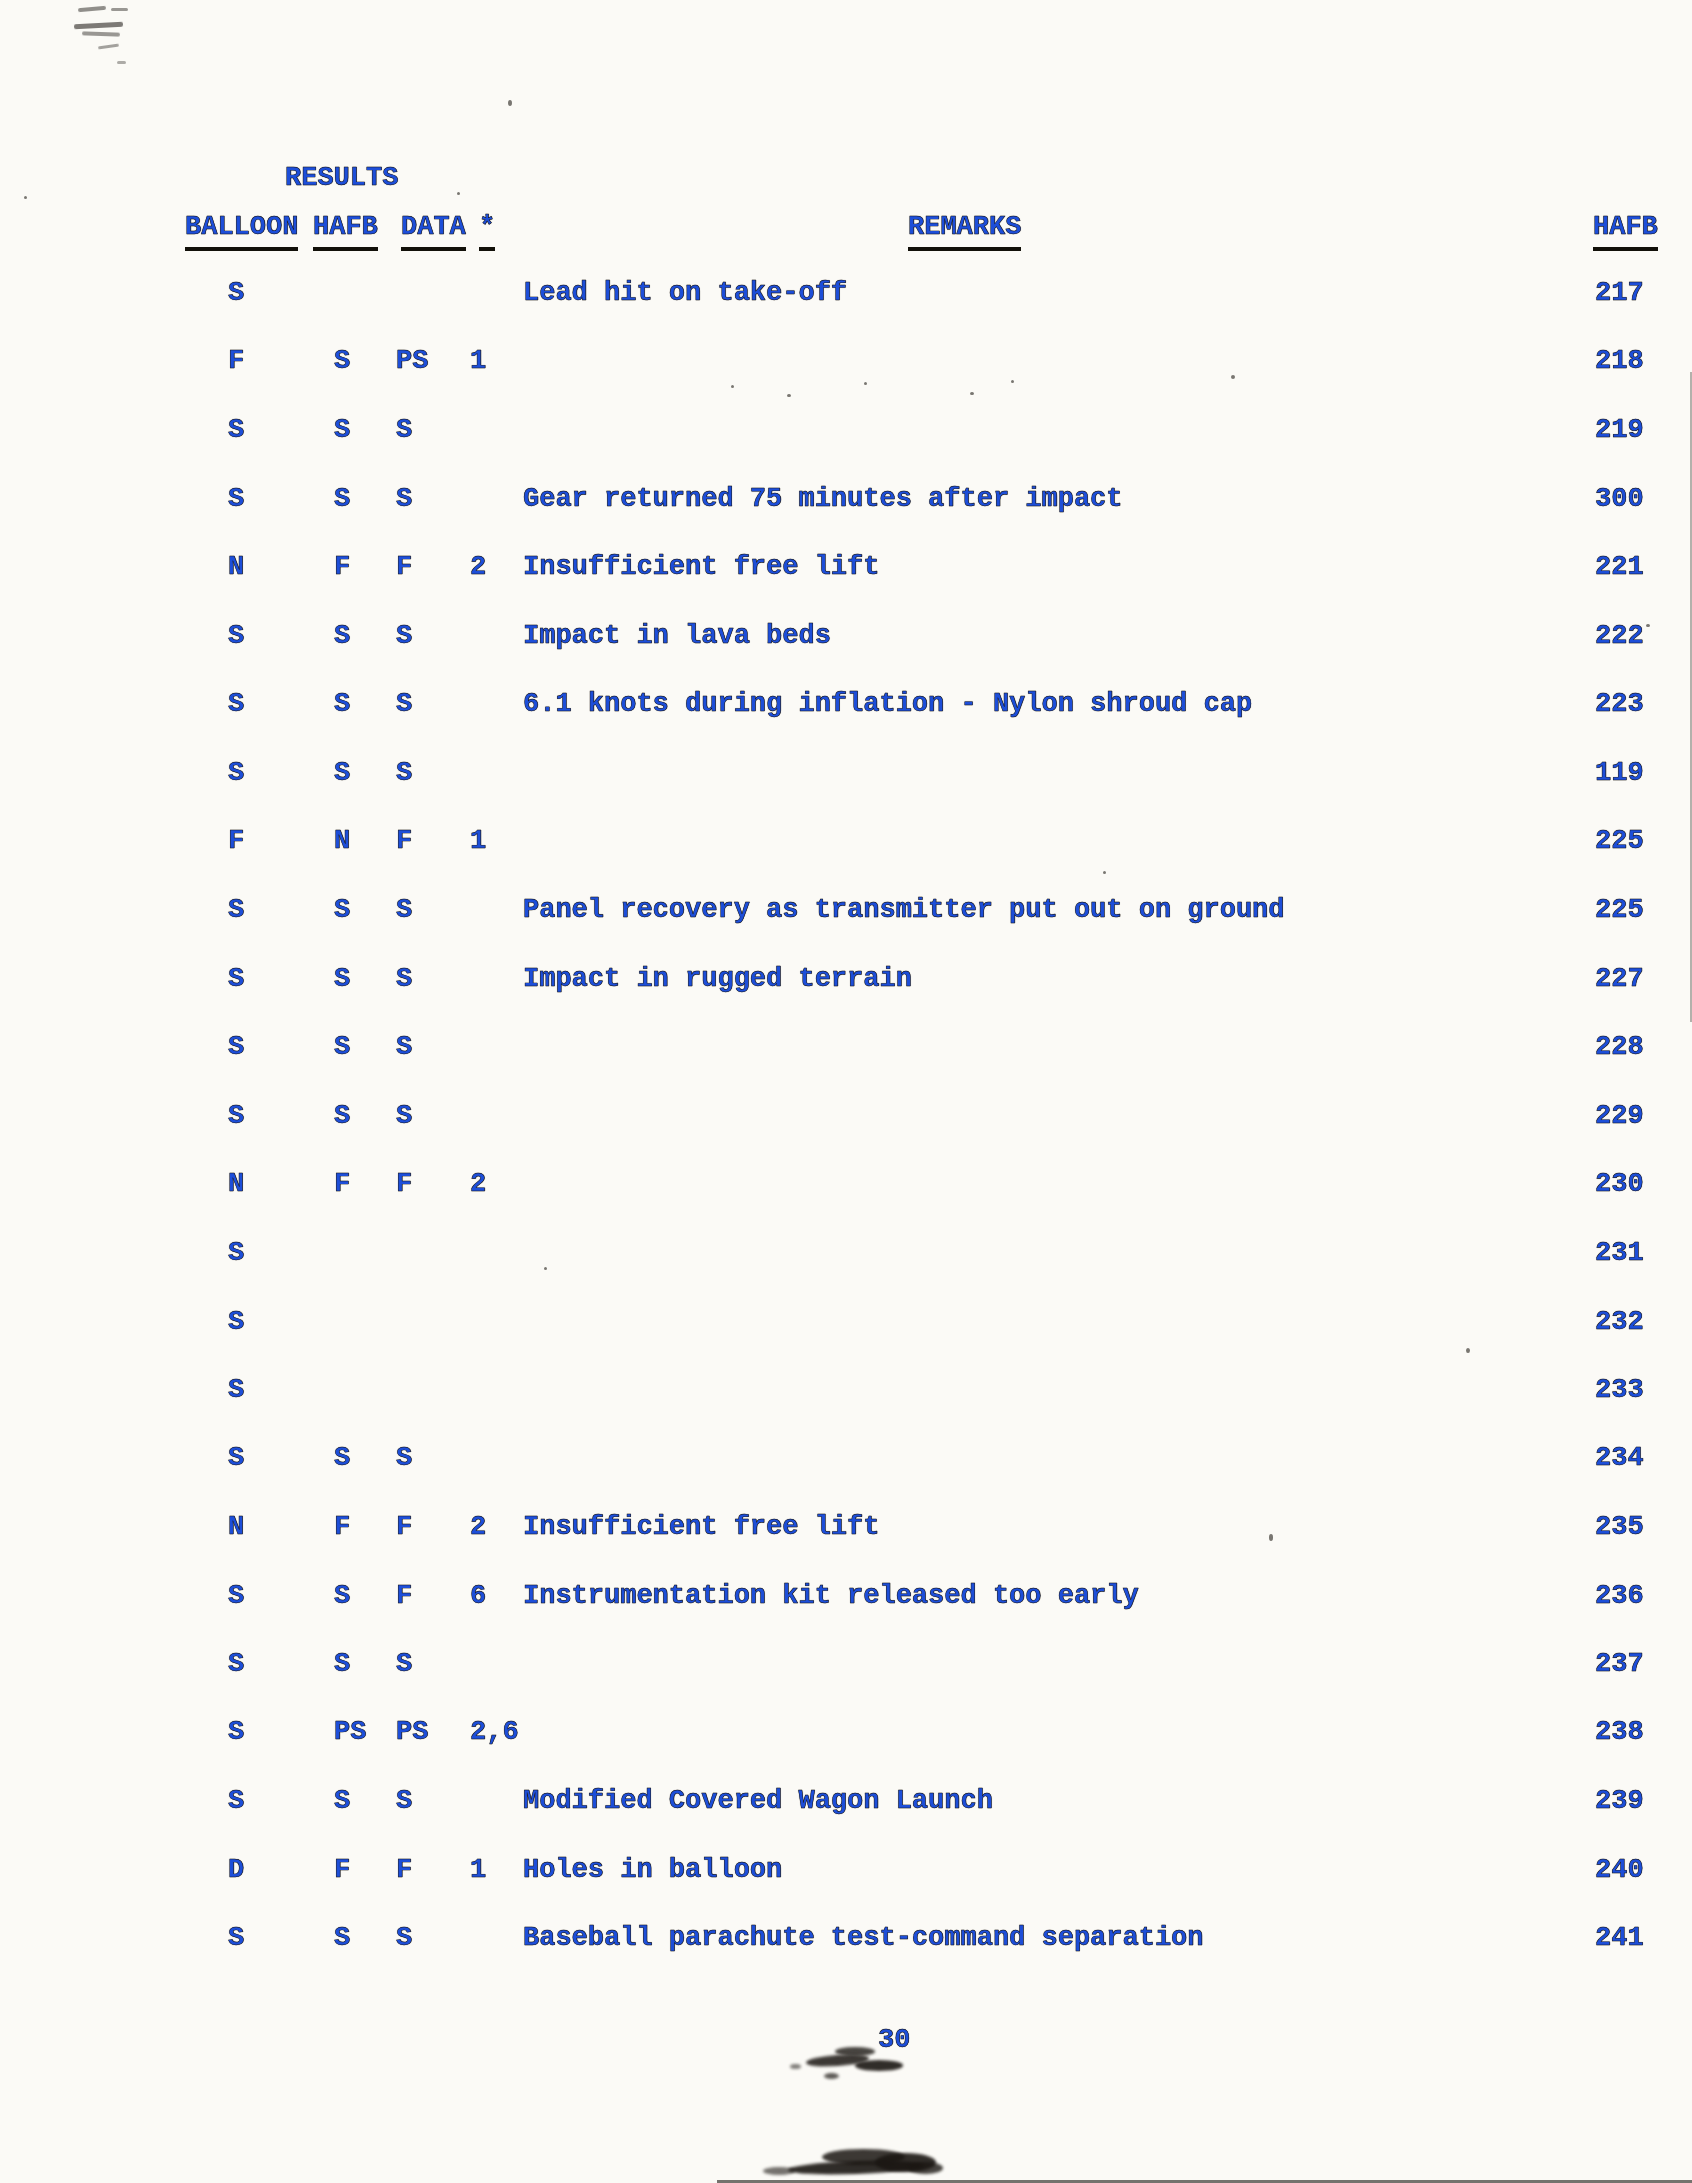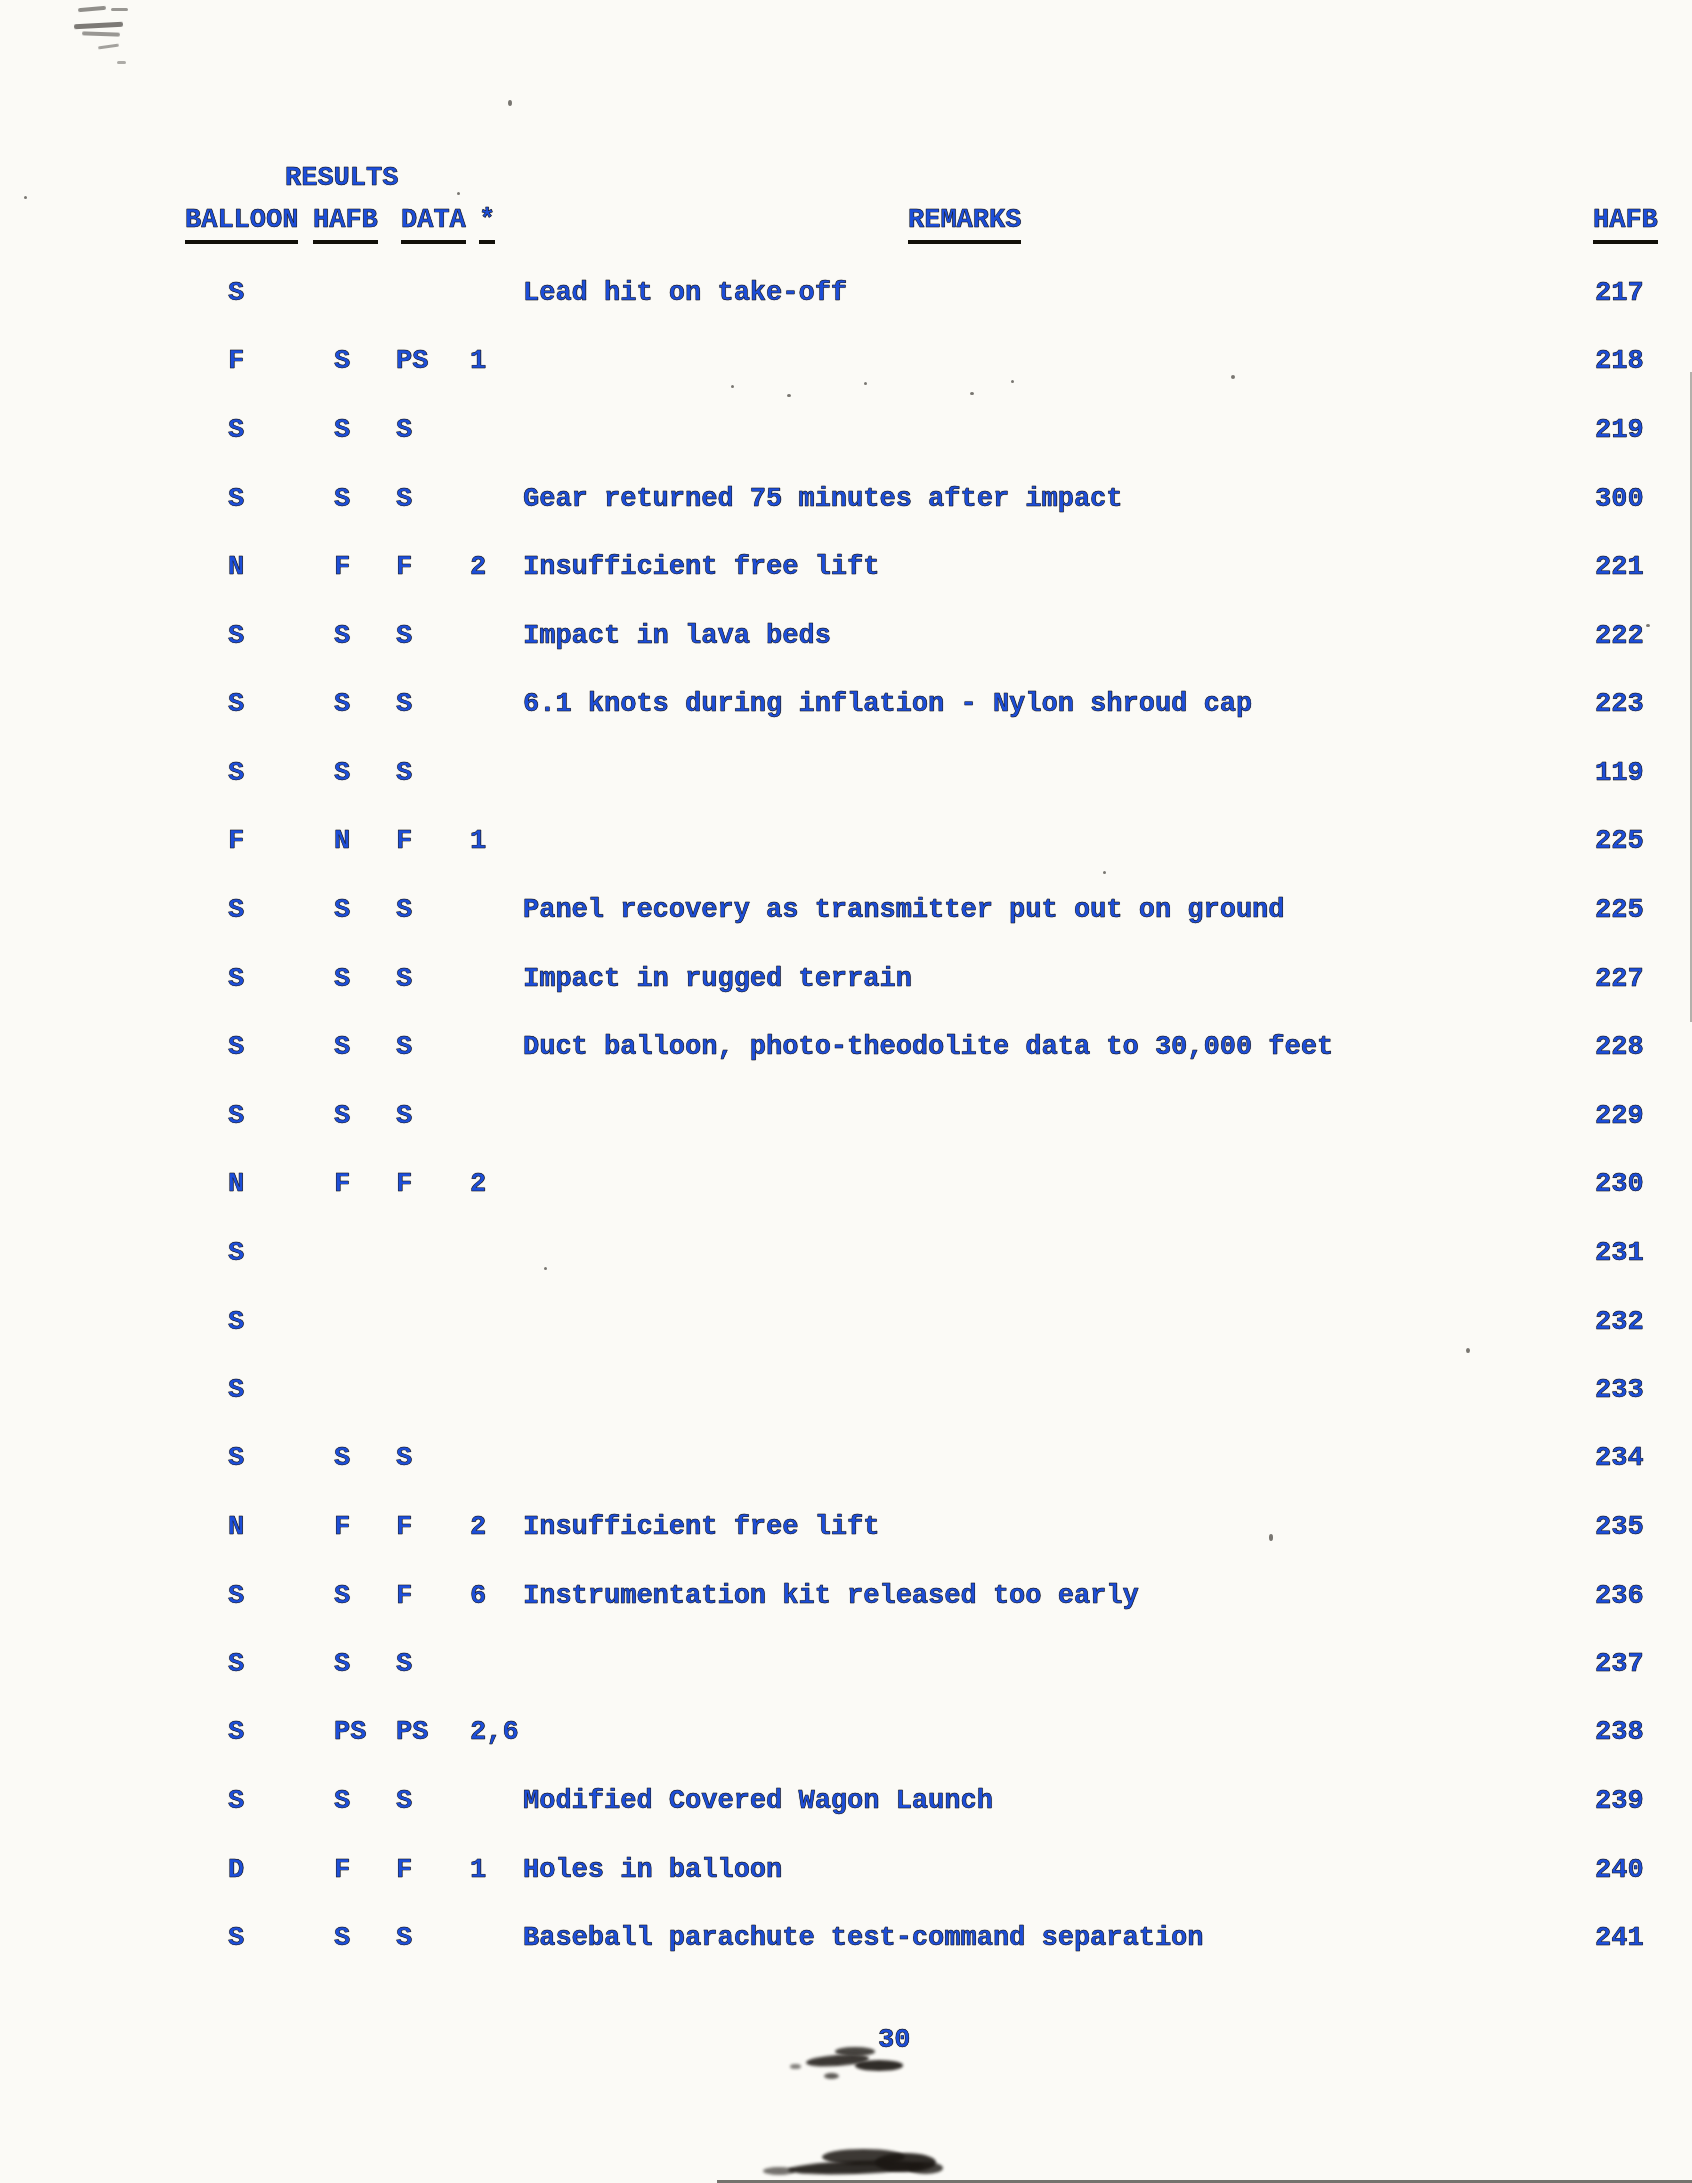--- a/index.html
+++ b/index.html
@@ -21,21 +21,21 @@
     font-size:27px;line-height:35px;font-weight:700;
     color:#1d4ed8;
     text-shadow:0 0 0.8px rgba(22,17,10,.85), 0.4px 0.4px 0.3px rgba(22,17,10,.55);
     -webkit-text-stroke:0.4px #17130e;
     white-space:pre;
   }
   .underl{
     border-bottom:4.6px solid #121009;
     padding-bottom:2px;
   }
-  .hdr-word{position:absolute;top:0;}
+  .hdr-word{position:absolute;top:7px;}
   .row{position:absolute;left:0;width:1692px;height:37px;}
   .row span{position:absolute;top:0;white-space:pre;}
   .c-balloon{left:228px;}
   .c-hafb{left:334px;}
   .c-data{left:396px;}
   .c-note{left:470px;}
   .c-remark{left:523px;}
   .c-num{left:1595px;}
   
   .blot{position:absolute;background:#1b1713;border-radius:50%;filter:blur(1.5px);}
@@ -155,21 +155,20 @@
       <span class="c-data">S</span>
       <span class="c-note"></span>
       <span class="c-remark">Impact in rugged terrain</span>
       <span class="c-num">227</span>
     </div>
       <div class="row tw" style="top: 1030px;">
       <span class="c-balloon">S</span>
       <span class="c-hafb">S</span>
       <span class="c-data">S</span>
       <span class="c-note"></span>
-      <span class="c-remark">Duct balloon, photo-theodolite data to 30,000 feet</span>
       <span class="c-num">228</span>
     </div>
       <div class="row tw" style="top: 1099px;">
       <span class="c-balloon">S</span>
       <span class="c-hafb">S</span>
       <span class="c-data">S</span>
       <span class="c-note"></span>
       <span class="c-remark"></span>
       <span class="c-num">229</span>
     </div>

